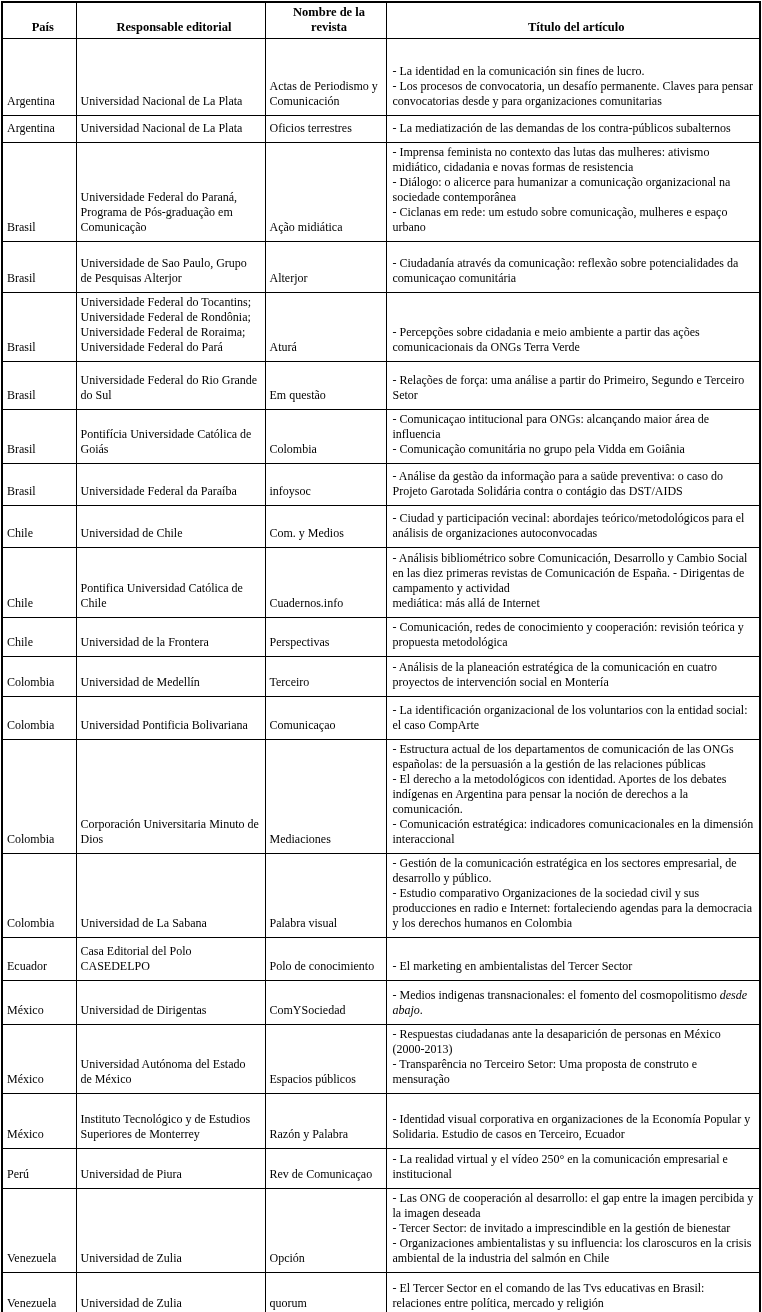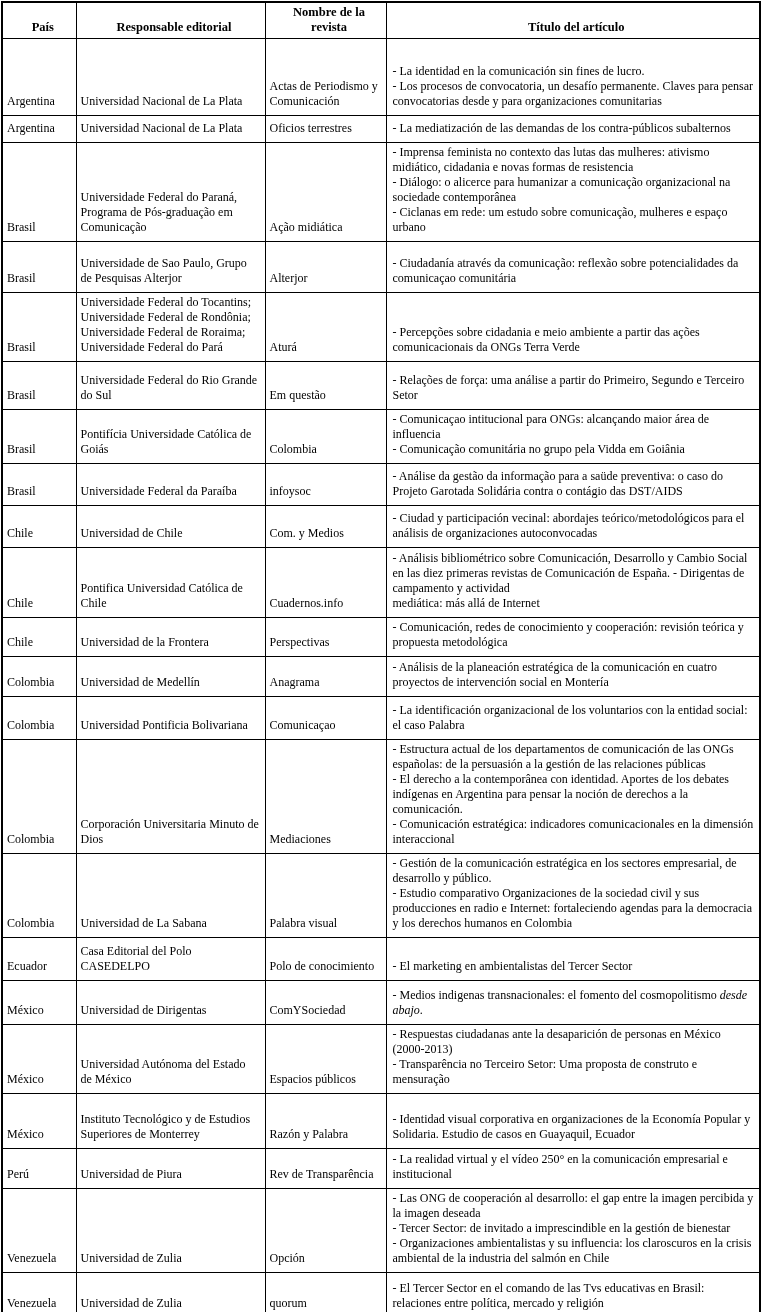--- a/index.html
+++ b/index.html
@@ -141,40 +141,40 @@
         <td class="c1">Chile</td>
         <td class="c2">Universidad de la Frontera</td>
         <td class="c3">Perspectivas</td>
         <td class="c4">
           <div class="title-item">- Comunicación, redes de conocimiento y cooperación: revisión teórica y propuesta metodológica</div>
         </td>
       </tr>
       <tr style="height: 40px;">
         <td class="c1">Colombia</td>
         <td class="c2">Universidad de Medellín</td>
-        <td class="c3">Anagrama</td>
+        <td class="c3">Terceiro</td>
         <td class="c4">
           <div class="title-item">- Análisis de la planeación estratégica de la comunicación en cuatro proyectos de intervención social en Montería</div>
         </td>
       </tr>
       <tr style="height: 43px;">
         <td class="c1">Colombia</td>
         <td class="c2">Universidad Pontificia Bolivariana</td>
         <td class="c3">Comunicaçao</td>
         <td class="c4">
-          <div class="title-item">- La identificación organizacional de los voluntarios con la entidad social: el caso Palabra</div>
+          <div class="title-item">- La identificación organizacional de los voluntarios con la entidad social: el caso CompArte</div>
         </td>
       </tr>
       <tr style="height: 110px;">
         <td class="c1">Colombia</td>
         <td class="c2">Corporación Universitaria Minuto de<br>Dios</td>
         <td class="c3">Mediaciones</td>
         <td class="c4">
           <div class="title-item">- Estructura actual de los departamentos de comunicación de las ONGs españolas: de la persuasión a la gestión de las relaciones públicas</div>
-          <div class="title-item">- El derecho a la contemporânea con identidad. Aportes de los debates indígenas en Argentina para pensar la noción de derechos a la comunicación.</div>
+          <div class="title-item">- El derecho a la metodológicos con identidad. Aportes de los debates indígenas en Argentina para pensar la noción de derechos a la comunicación.</div>
           <div class="title-item">- Comunicación estratégica: indicadores comunicacionales en la dimensión interaccional</div>
         </td>
       </tr>
       <tr style="height: 80px;">
         <td class="c1">Colombia</td>
         <td class="c2">Universidad de La Sabana</td>
         <td class="c3">Palabra visual</td>
         <td class="c4">
           <div class="title-item">- Gestión de la comunicación estratégica en los sectores empresarial, de desarrollo y público.</div>
           <div class="title-item">- Estudio comparativo Organizaciones de la sociedad civil y sus producciones en radio e Internet: fortaleciendo agendas para la democracia y los derechos humanos en Colombia</div>
@@ -203,27 +203,27 @@
         <td class="c4">
           <div class="title-item">- Respuestas ciudadanas ante la desaparición de personas en México (2000-2013)</div>
           <div class="title-item">- Transparência no Terceiro Setor: Uma proposta de construto e mensuração</div>
         </td>
       </tr>
       <tr style="height: 55px;">
         <td class="c1">México</td>
         <td class="c2">Instituto Tecnológico y de Estudios<br>Superiores de Monterrey</td>
         <td class="c3">Razón y Palabra</td>
         <td class="c4">
-          <div class="title-item">- Identidad visual corporativa en organizaciones de la Economía Popular y Solidaria. Estudio de casos en Guayaquil, Ecuador</div>
+          <div class="title-item">- Identidad visual corporativa en organizaciones de la Economía Popular y Solidaria. Estudio de casos en Terceiro, Ecuador</div>
         </td>
       </tr>
       <tr style="height: 40px;">
         <td class="c1">Perú</td>
         <td class="c2">Universidad de Piura</td>
-        <td class="c3">Rev de Transparência</td>
+        <td class="c3">Rev de Comunicaçao</td>
         <td class="c4">
           <div class="title-item">- La realidad virtual y el vídeo 250° en la comunicación empresarial e institucional</div>
         </td>
       </tr>
       <tr style="height: 83px;">
         <td class="c1">Venezuela</td>
         <td class="c2">Universidad de Zulia</td>
         <td class="c3">Opción</td>
         <td class="c4">
           <div class="title-item">- Las ONG de cooperación al desarrollo: el gap entre la imagen percibida y la imagen deseada</div>

